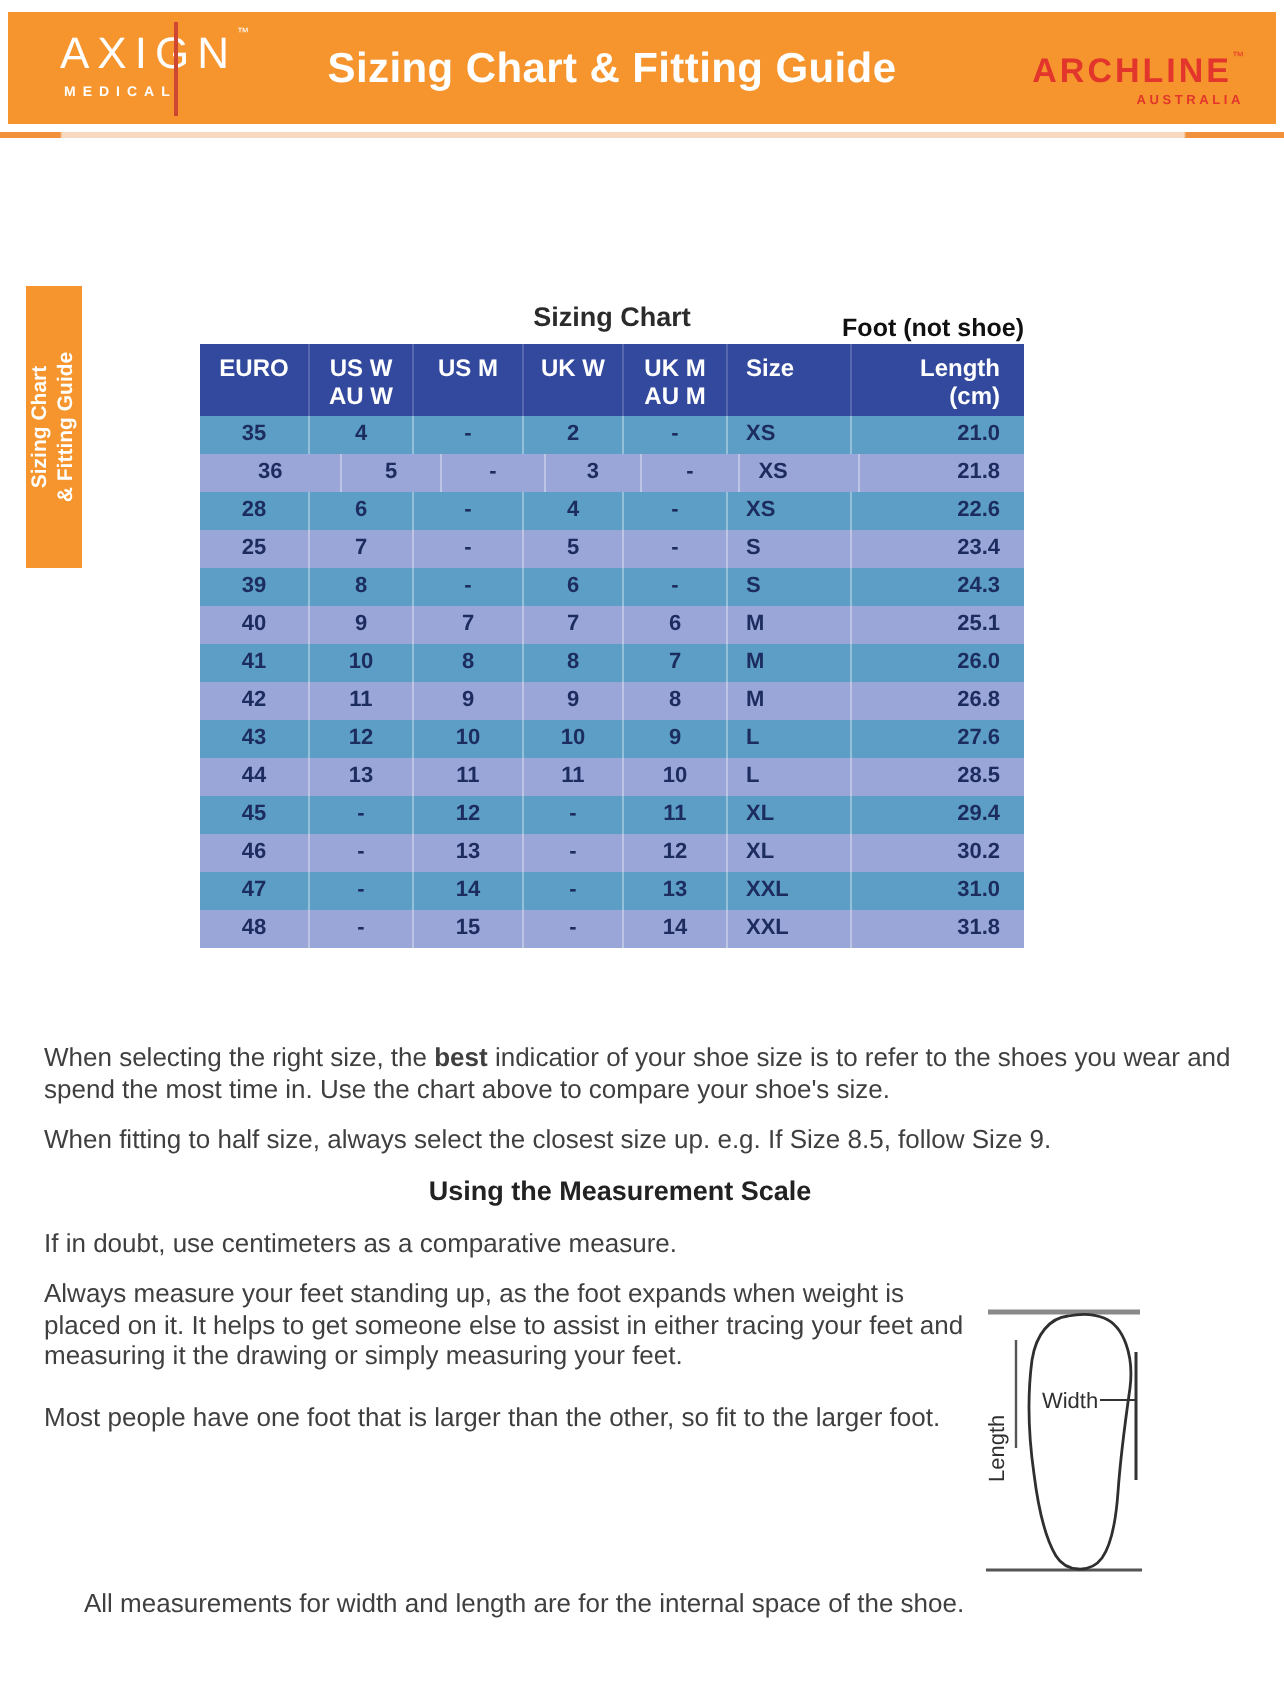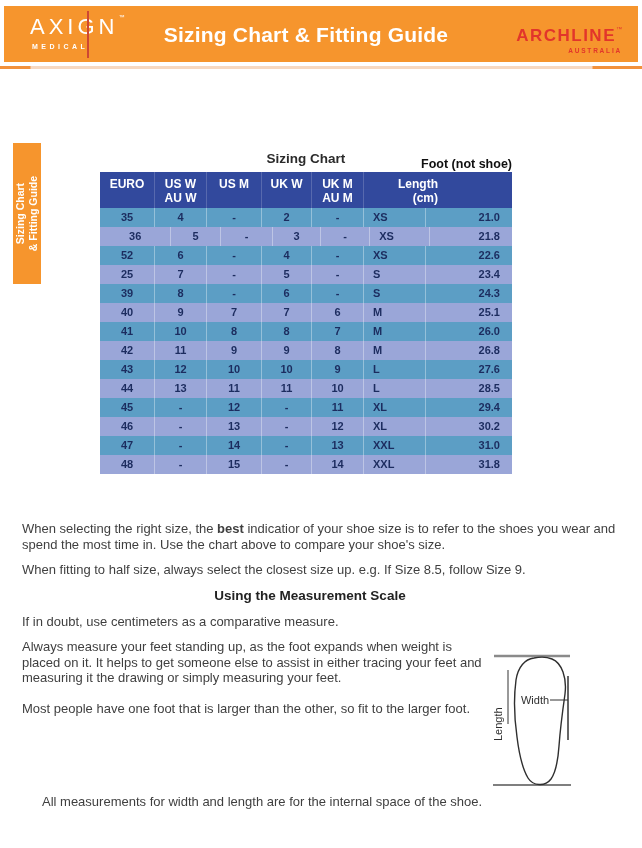--- a/index.html
+++ b/index.html
@@ -102,20 +102,23 @@
         <div class="hcell " style="width: 55px;">
           <div>US M</div>
         </div>
         <div class="hcell " style="width: 50px;">
           <div>UK W</div>
         </div>
         <div class="hcell " style="width: 52px;">
           <div>UK M</div>
           <div>AU M</div>
         </div>
+        <div class="hcell col-size" style="width: 62px;">
+          <div>Size</div>
+        </div>
         <div class="hcell col-length" style="width: 86px;">
           <div>Length</div>
           <div>(cm)</div>
         </div>
       </div>
     <div>
         <div class="trow odd">
           <div class="cell " style="width: 55px;">35</div>
           <div class="cell " style="width: 52px;">4</div>
           <div class="cell " style="width: 55px;">-</div>
@@ -127,21 +130,21 @@
         <div class="trow even">
           <div class="cell " style="width: 75px;">36</div>
           <div class="cell " style="width: 52px;">5</div>
           <div class="cell " style="width: 55px;">-</div>
           <div class="cell " style="width: 50px;">3</div>
           <div class="cell " style="width: 52px;">-</div>
           <div class="cell col-size" style="width: 62px;">XS</div>
           <div class="cell col-length" style="width: 86px;">21.8</div>
         </div>
         <div class="trow odd">
-          <div class="cell " style="width: 55px;">52</div>
+          <div class="cell " style="width: 55px;">28</div>
           <div class="cell " style="width: 52px;">6</div>
           <div class="cell " style="width: 55px;">-</div>
           <div class="cell " style="width: 50px;">4</div>
           <div class="cell " style="width: 52px;">-</div>
           <div class="cell col-size" style="width: 62px;">XS</div>
           <div class="cell col-length" style="width: 86px;">22.6</div>
         </div>
         <div class="trow even">
           <div class="cell " style="width: 55px;">25</div>
           <div class="cell " style="width: 52px;">7</div>

